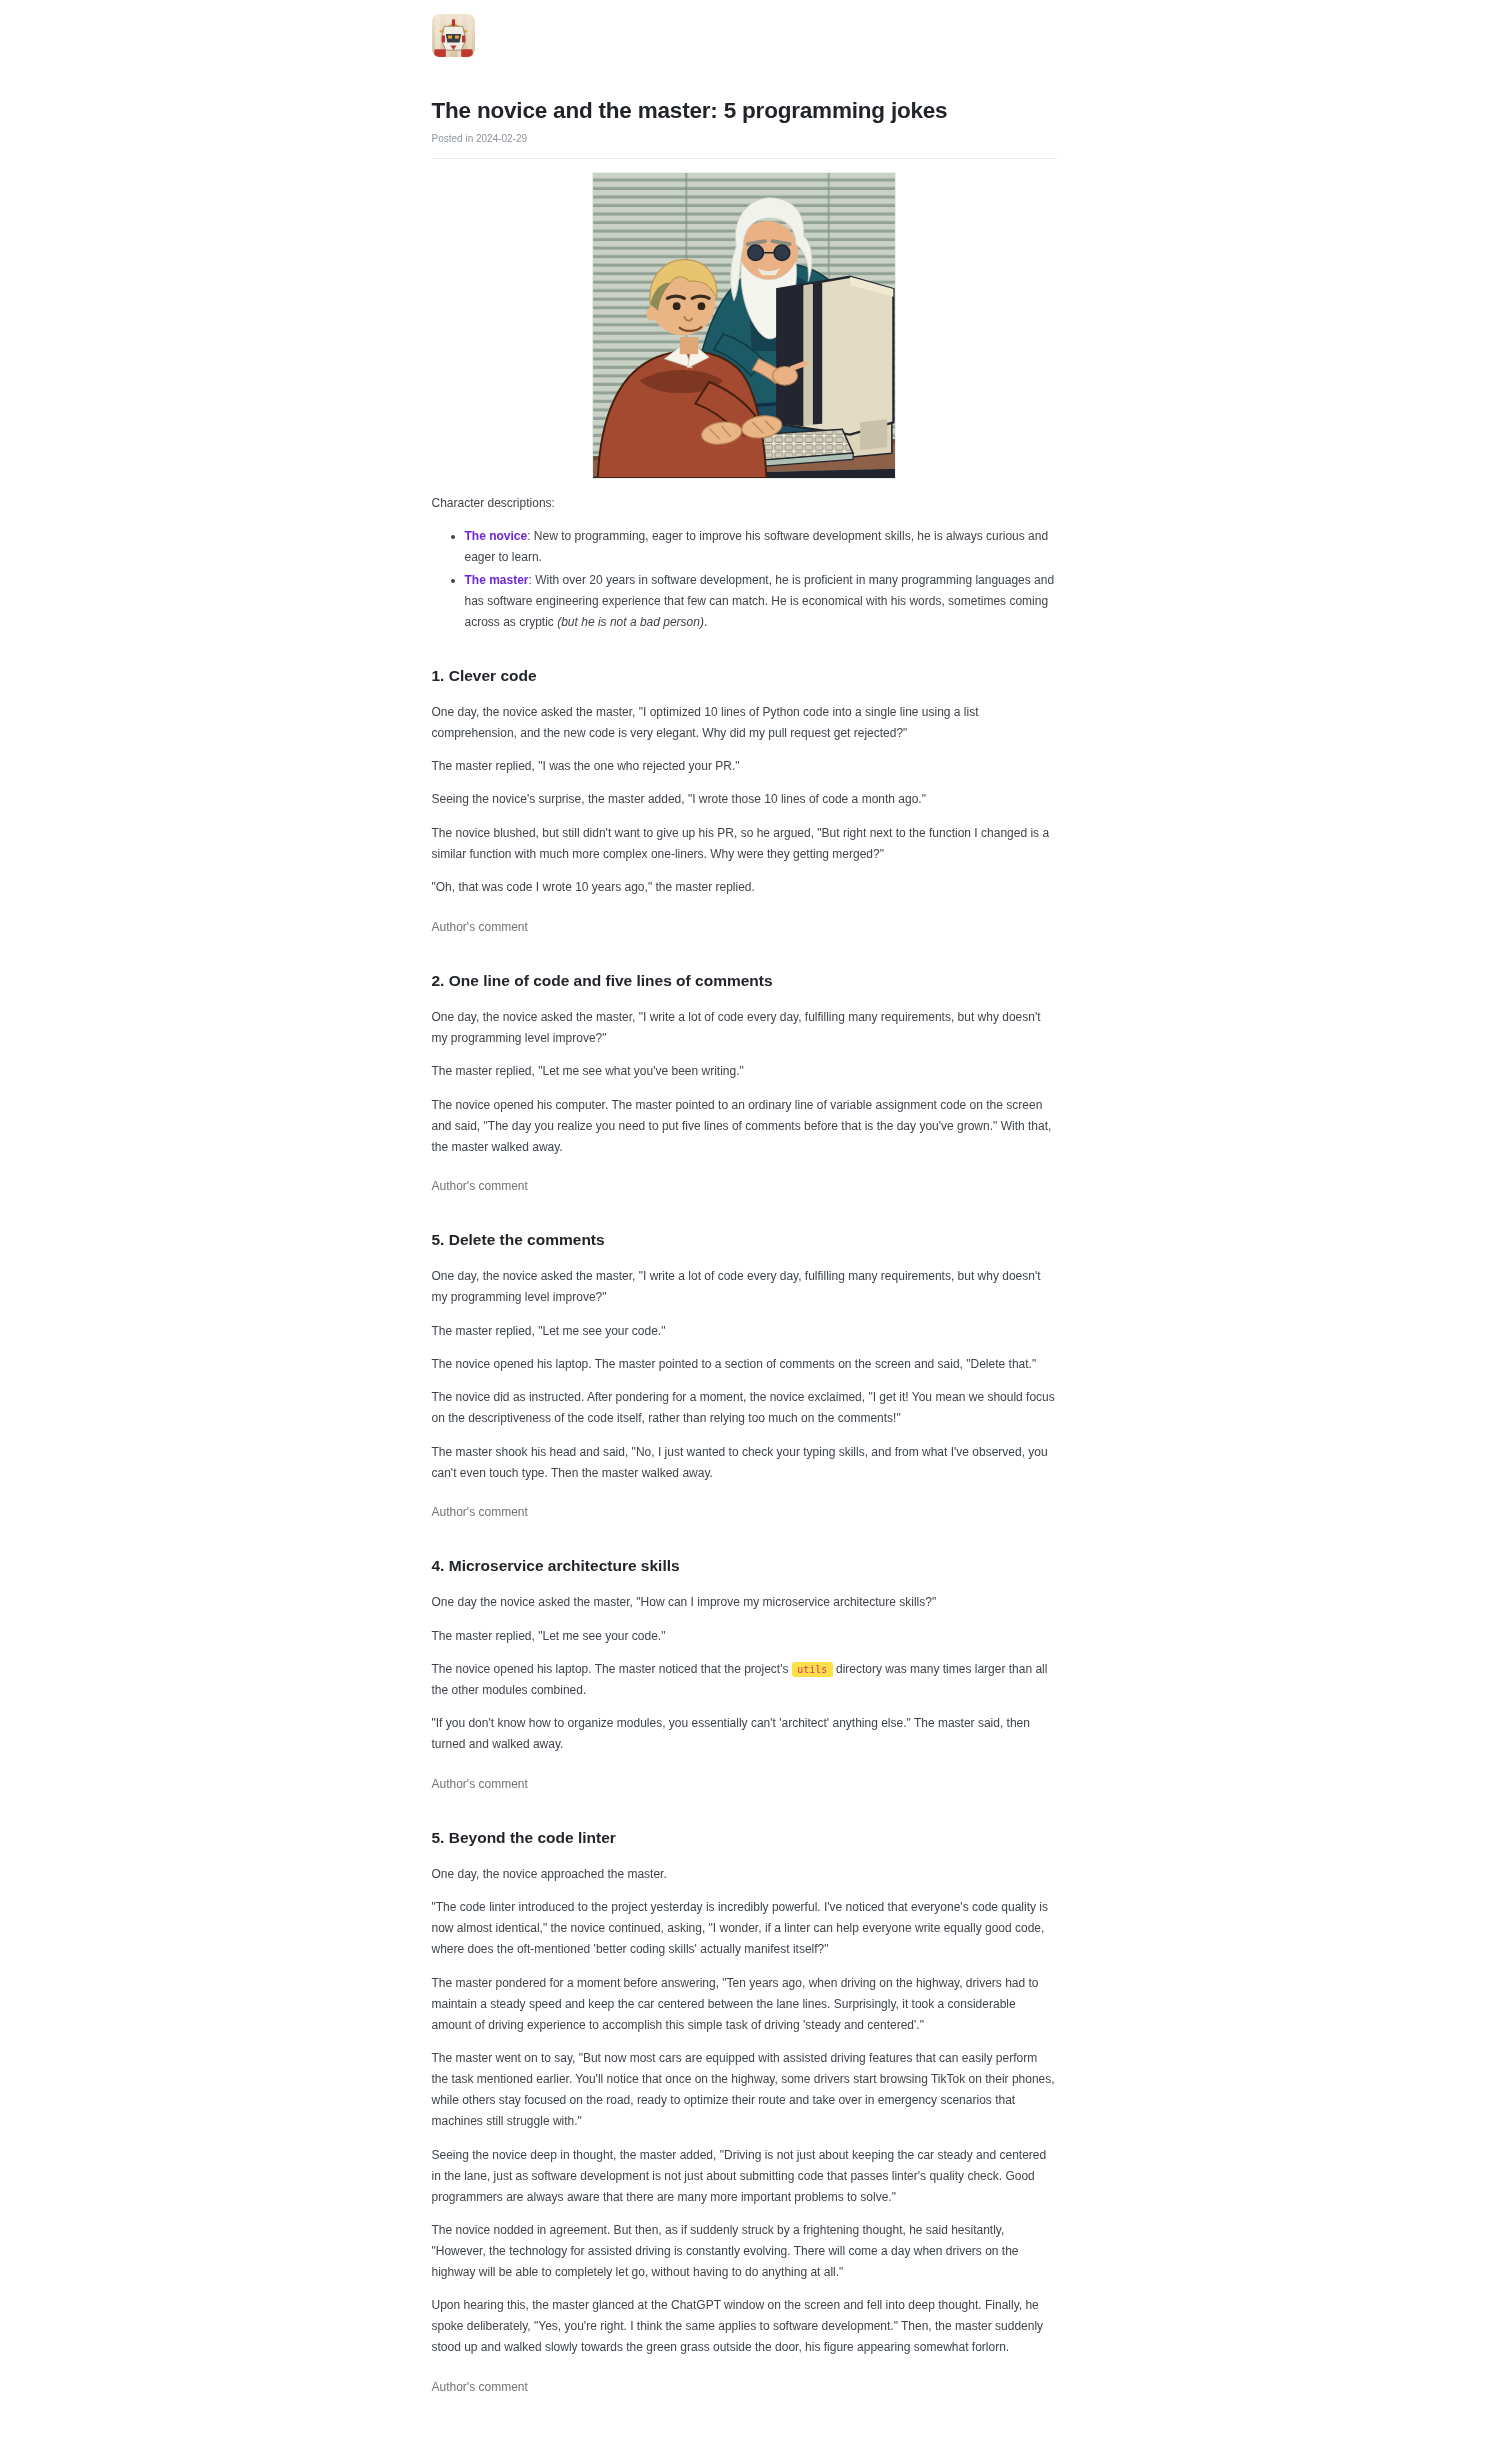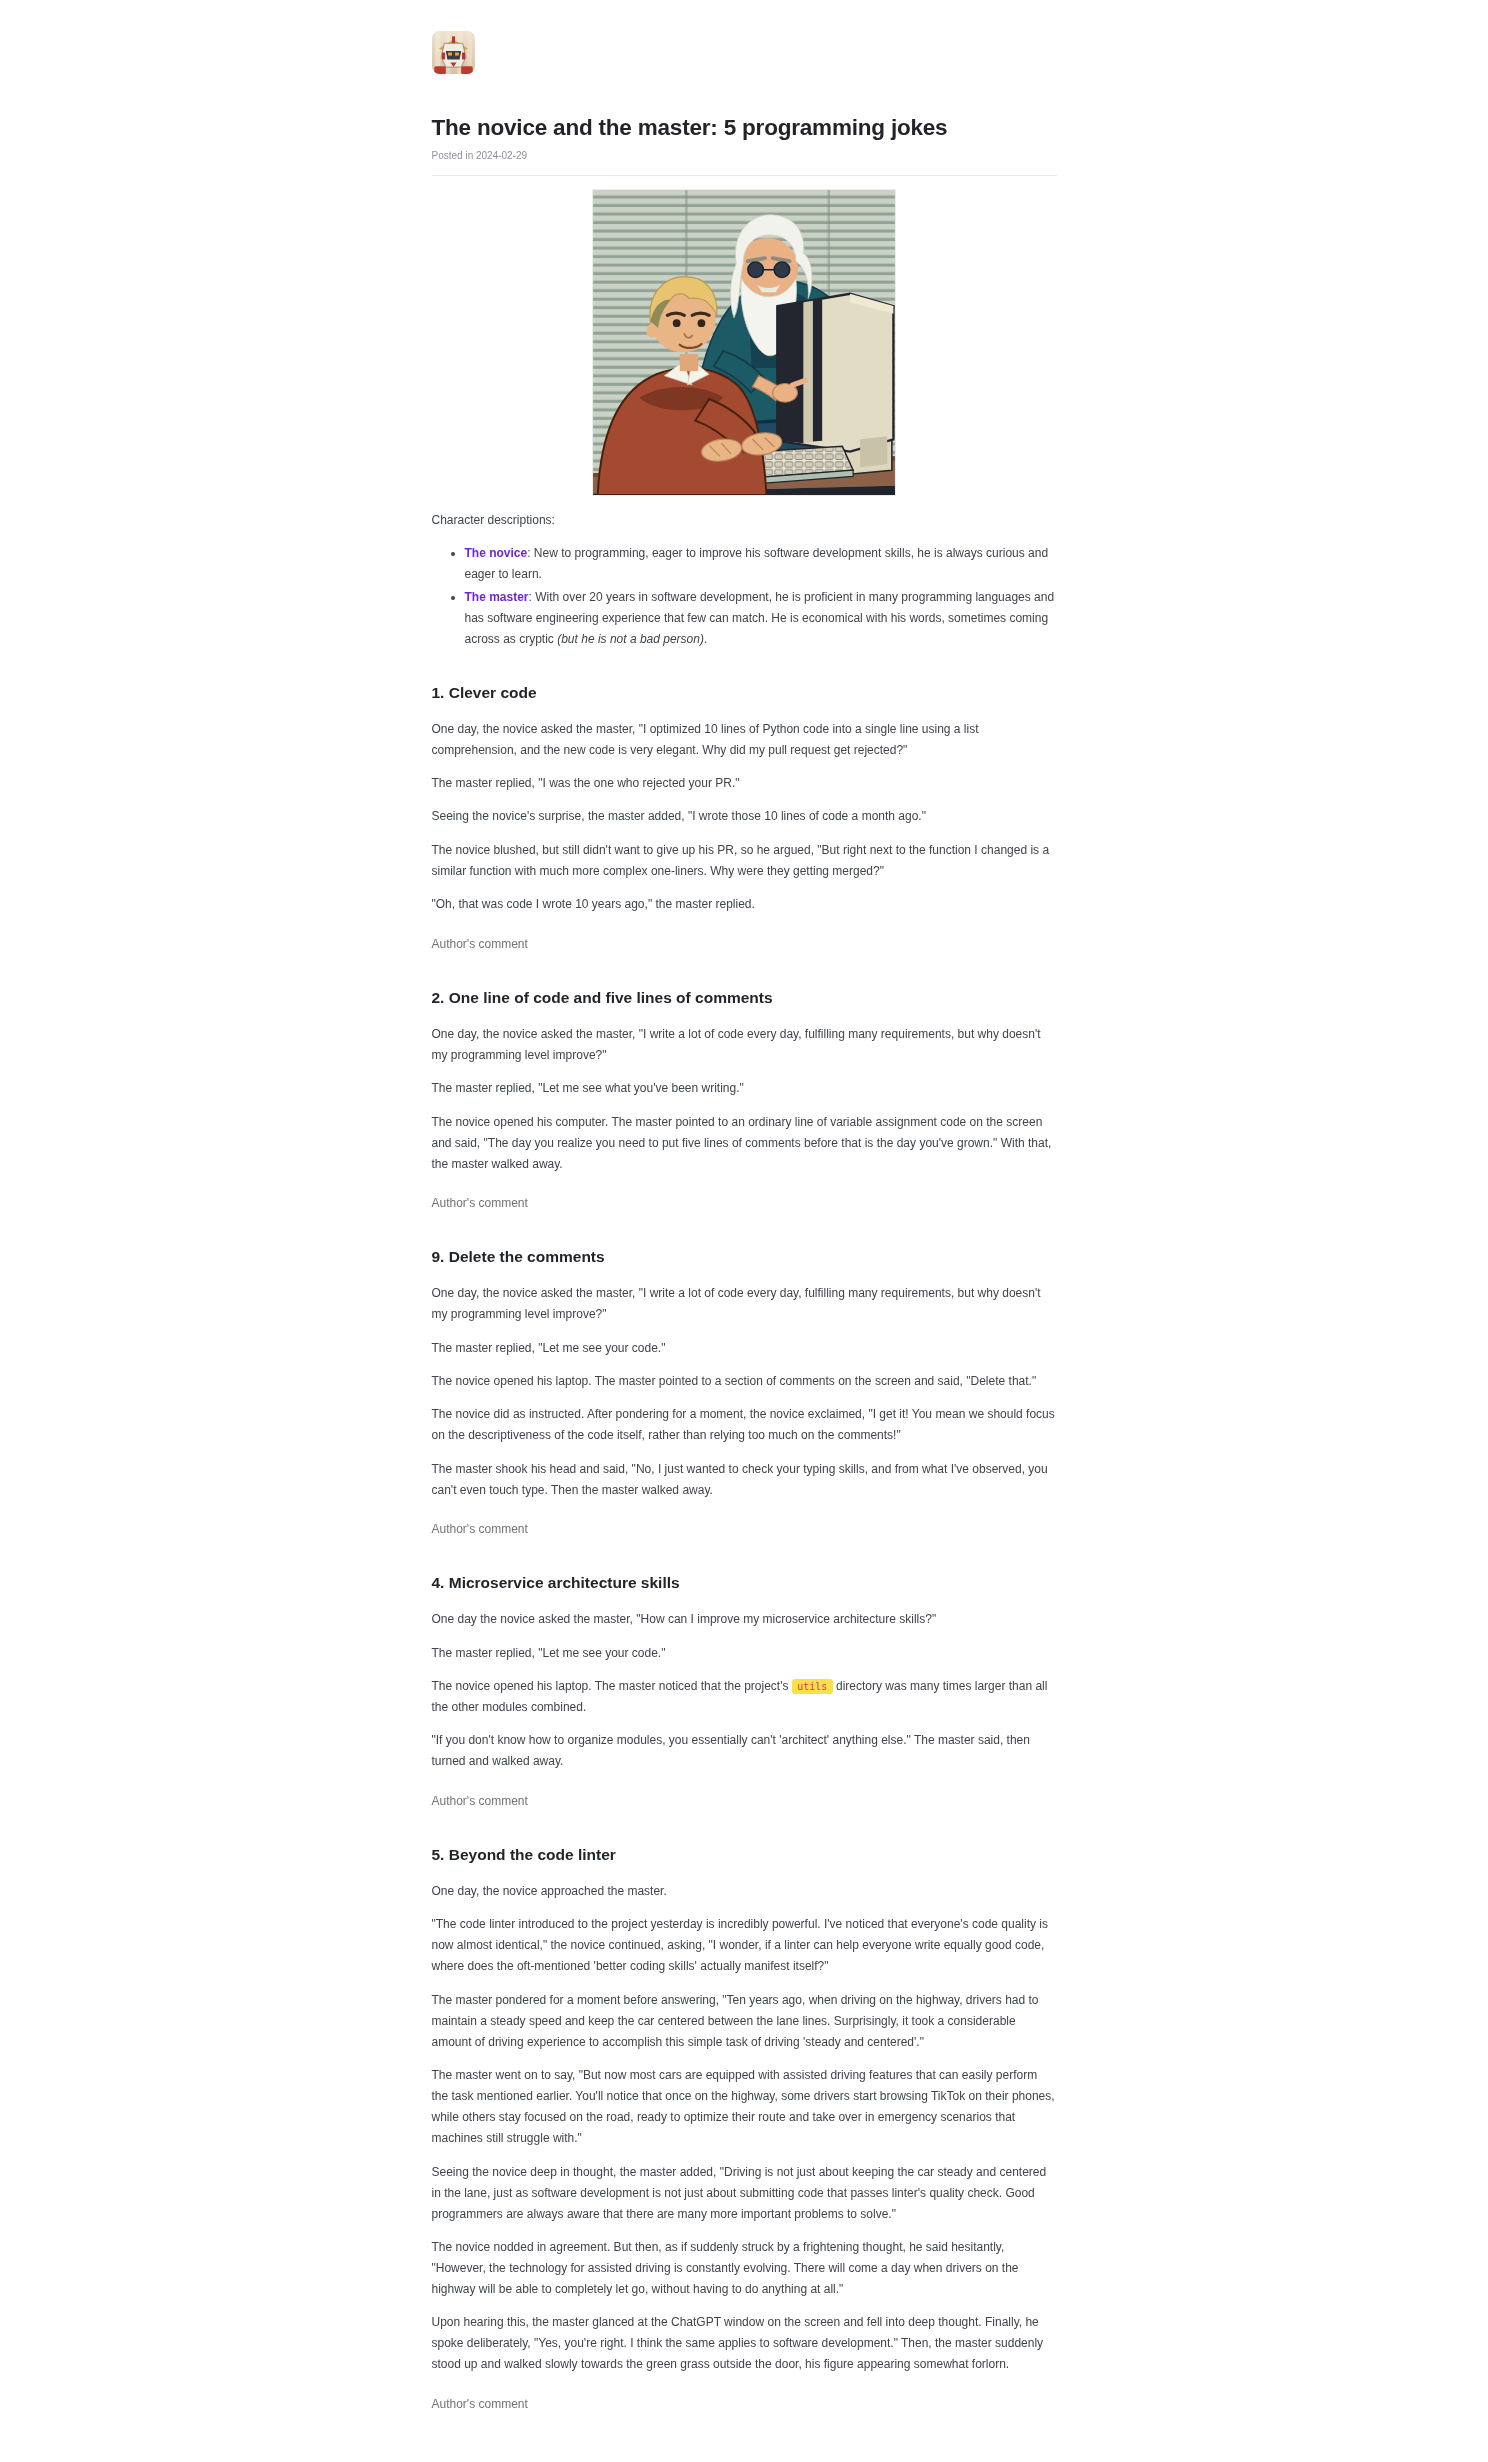--- a/index.html
+++ b/index.html
@@ -2,21 +2,21 @@
 <html style="font-size:12.4px"><head>
 <meta charset="utf-8">
 <style>
   * { box-sizing: border-box; }
   html, body { margin: 0; padding: 0; background: #ffffff; }
   body {
     font-family: "Liberation Sans", sans-serif;
     color: #3f444b;
     -webkit-font-smoothing: antialiased;
   }
-  .container { width: 625px; margin: 17px auto; padding-top: 14px; }
+  .container { width: 625px; margin: 0 auto; padding-top: 14px; }
 
   .logo {
     width: 43px; height: 43px; border-radius: 7.8px; overflow: hidden;
     display: block; cursor: pointer;
   }
   .logo svg { display: block; }
 
   h1.post-title {
     font-size: 22.5px; line-height: 1.2; font-weight: 700;
     color: #212429; margin: 40px 0 9.3px 0; letter-spacing: -0.2px;
@@ -193,21 +193,21 @@
   <a class="comment-link">Author's comment</a>
 
   
   <h2 class="sec-h">2. One line of code and five lines of comments</h2>
   <p class="body-p">One day, the novice asked the master, "I write a lot of code every day, fulfilling many requirements, but why doesn't my programming level improve?"</p>
   <p class="body-p">The master replied, "Let me see what you've been writing."</p>
   <p class="body-p">The novice opened his computer. The master pointed to an ordinary line of variable assignment code on the screen and said, "The day you realize you need to put five lines of comments before that is the day you've grown." With that, the master walked away.</p>
   <a class="comment-link">Author's comment</a>
 
   
-  <h2 class="sec-h">9. Delete the comments</h2>
+  <h2 class="sec-h">5. Delete the comments</h2>
   <p class="body-p">One day, the novice asked the master, "I write a lot of code every day, fulfilling many requirements, but why doesn't my programming level improve?"</p>
   <p class="body-p">The master replied, "Let me see your code."</p>
   <p class="body-p">The novice opened his laptop. The master pointed to a section of comments on the screen and said, "Delete that."</p>
   <p class="body-p">The novice did as instructed. After pondering for a moment, the novice exclaimed, "I get it! You mean we should focus on the descriptiveness of the code itself, rather than relying too much on the comments!"</p>
   <p class="body-p">The master shook his head and said, "No, I just wanted to check your typing skills, and from what I've observed, you can't even touch type. Then the master walked away.</p>
   <a class="comment-link">Author's comment</a>
 
   
   <h2 class="sec-h">4. Microservice architecture skills</h2>
   <p class="body-p">One day the novice asked the master, "How can I improve my microservice architecture skills?"</p>

